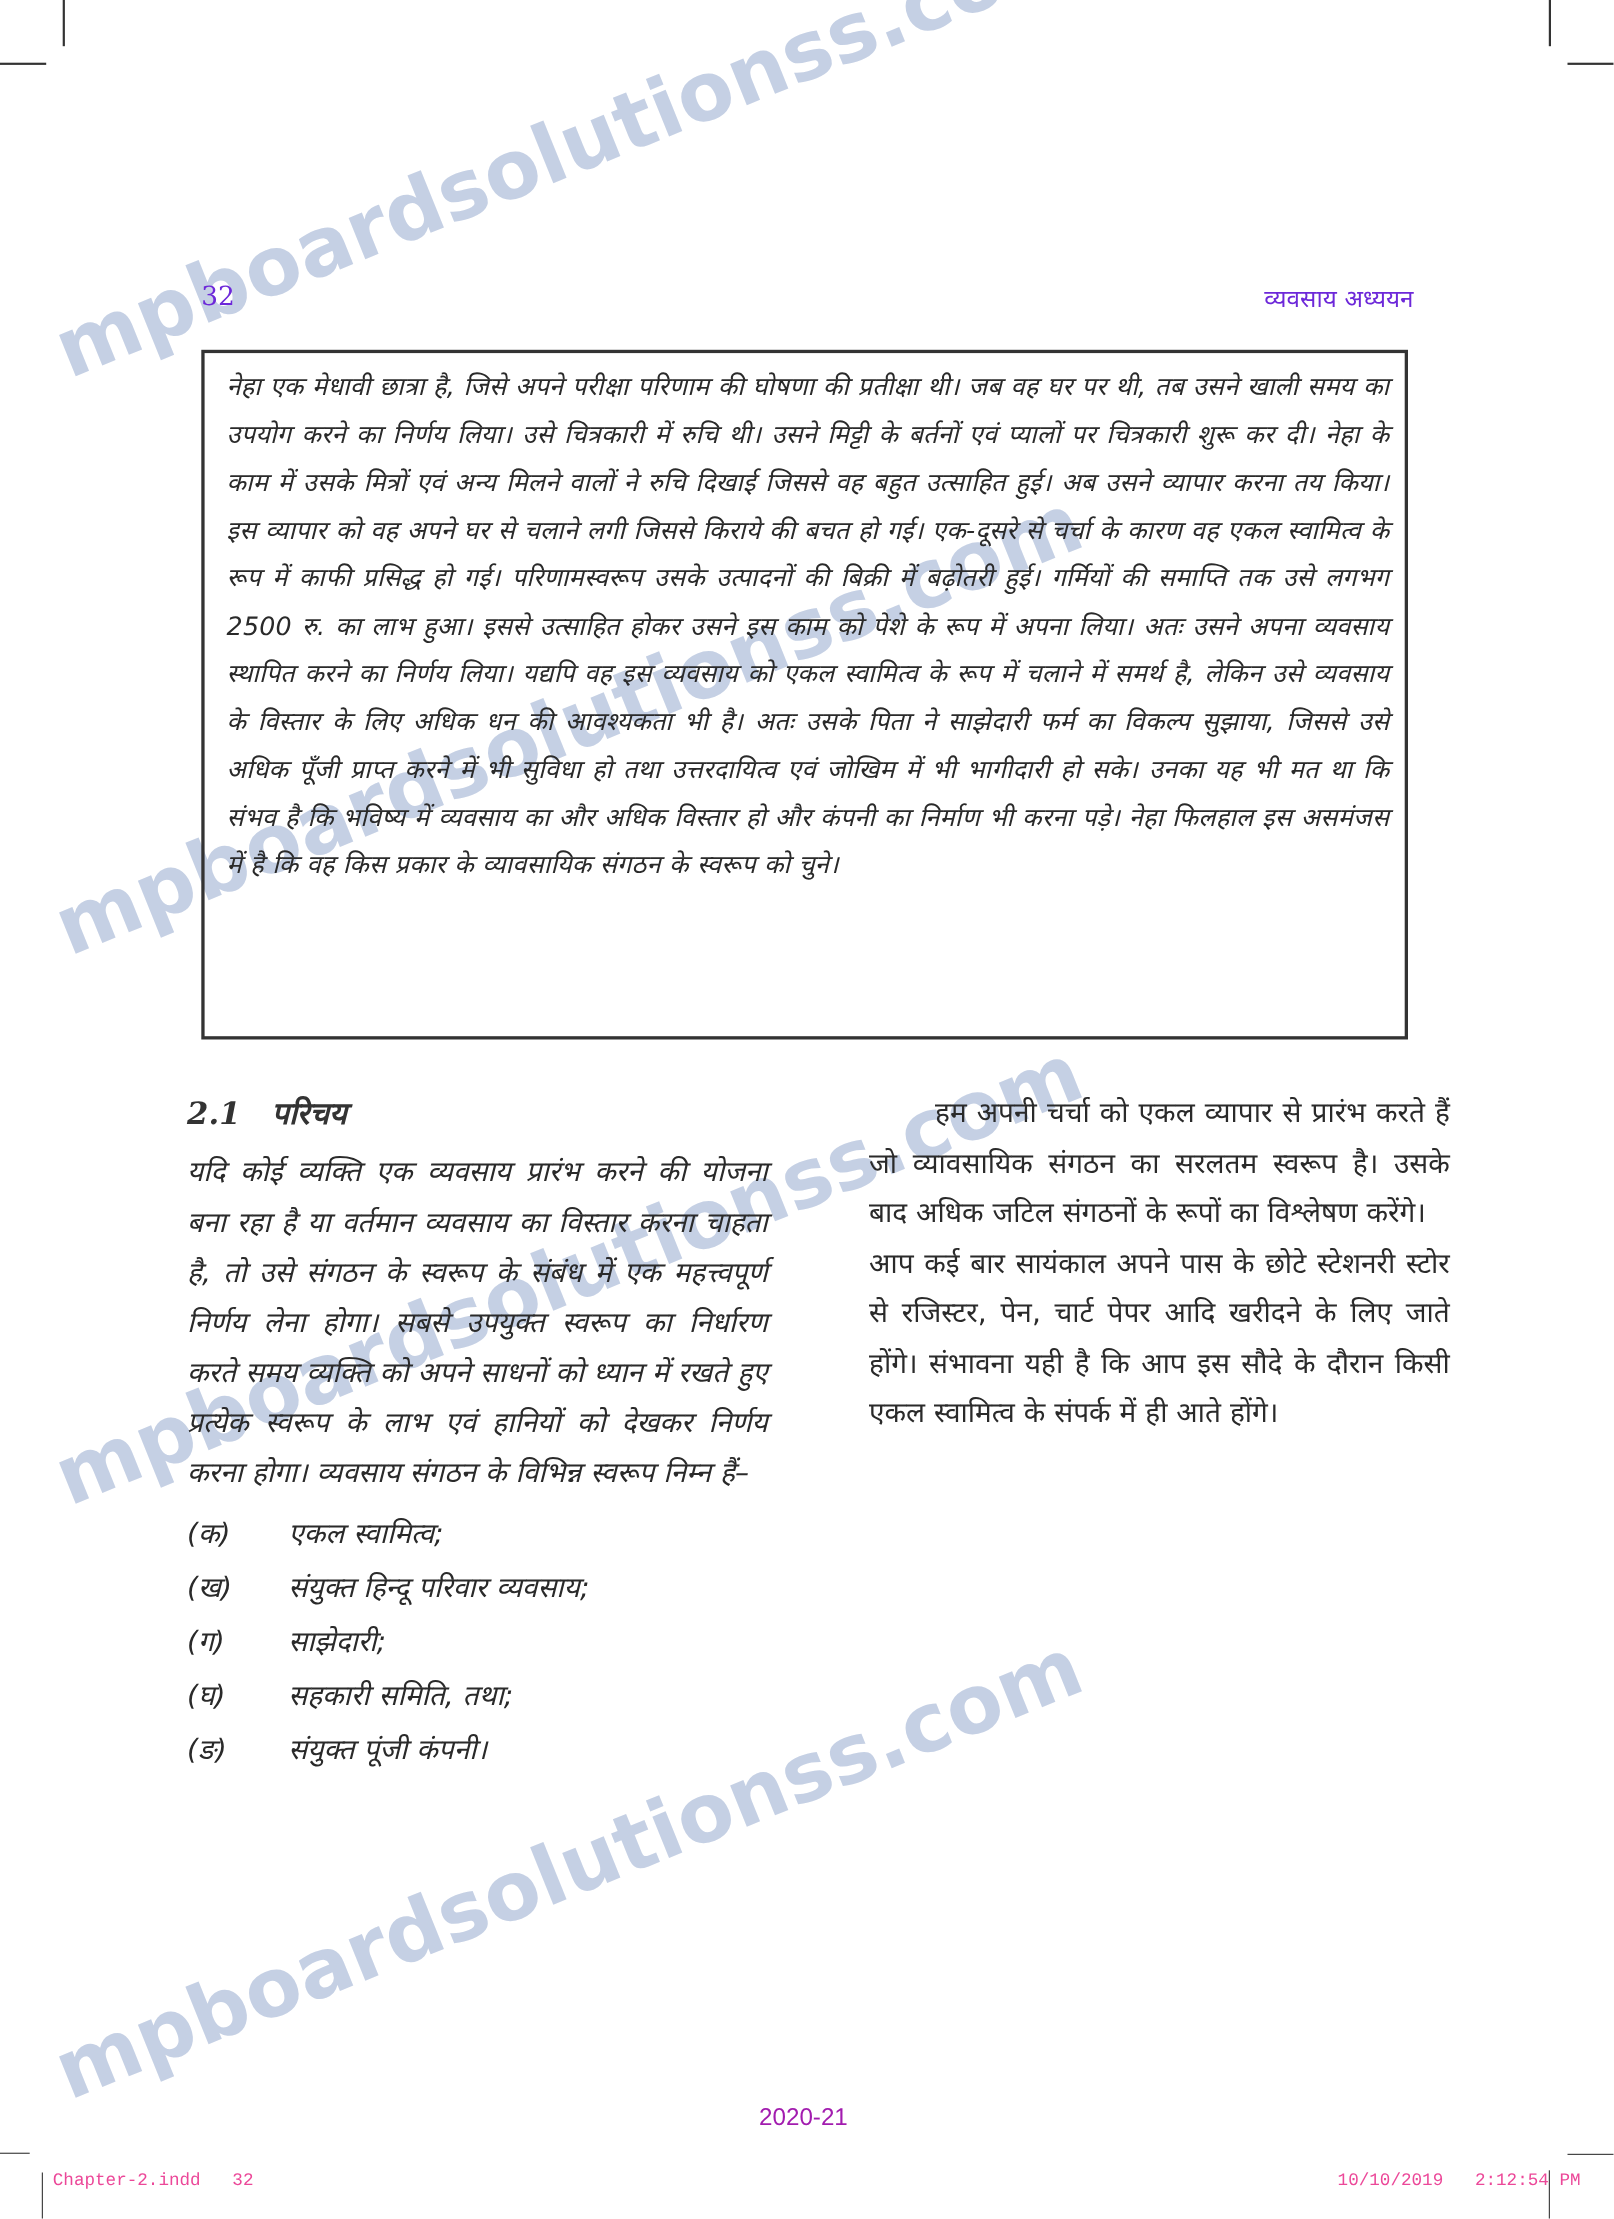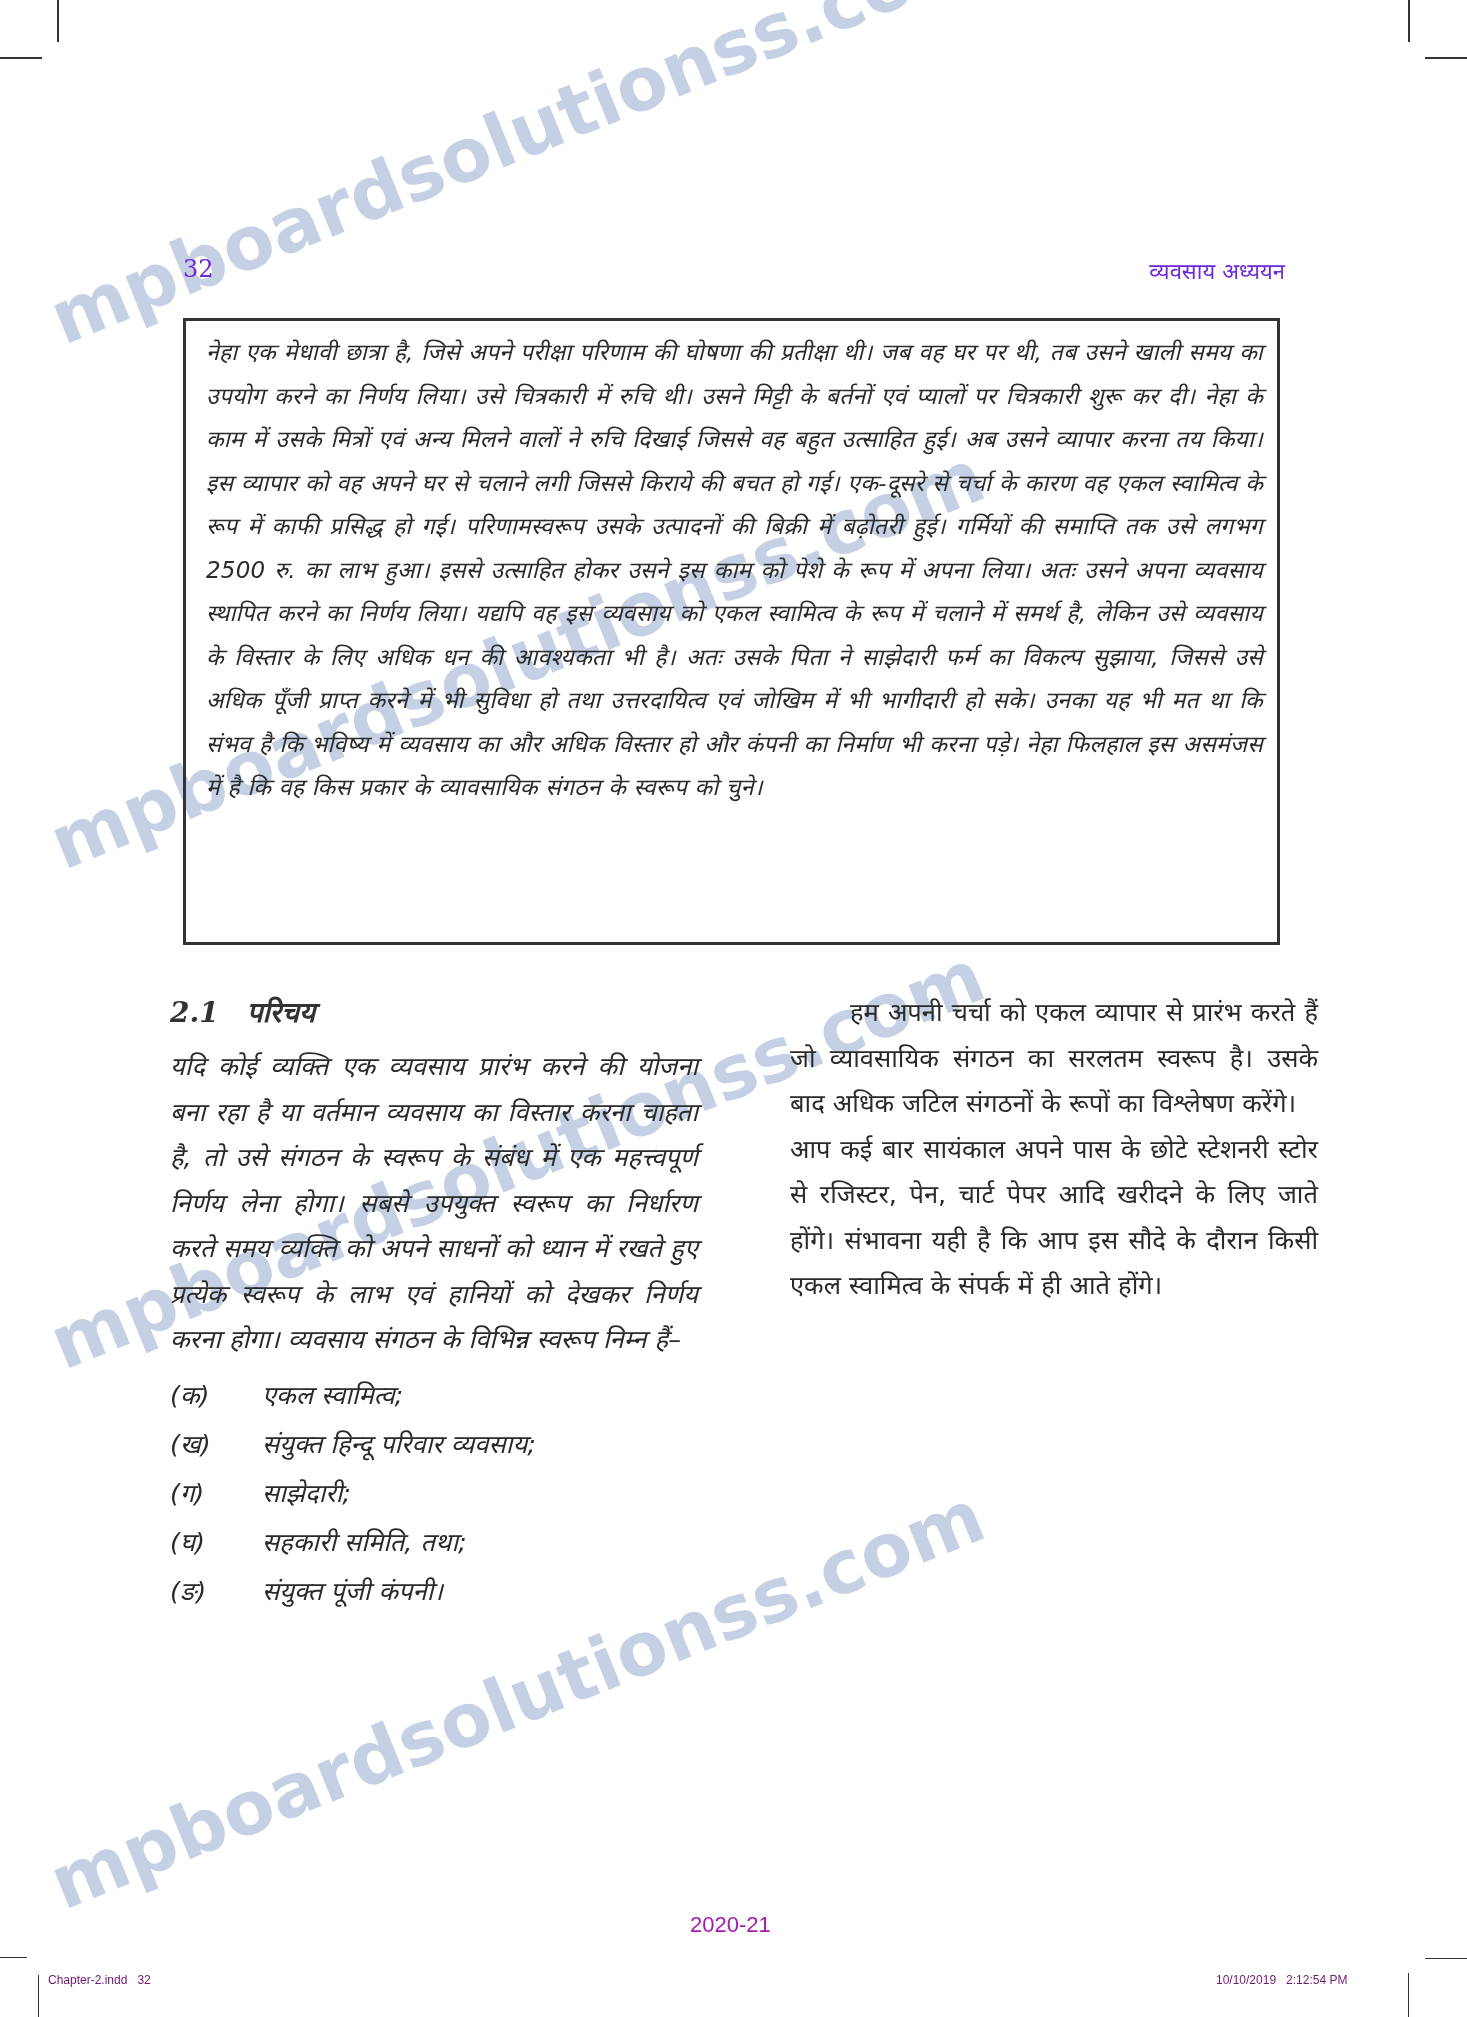--- a/index.html
+++ b/index.html
@@ -25,21 +25,21 @@
   .col-right { left: 758px; margin-left: 32px; }
   .col p { margin: 0; font-size: 25.5px; line-height: 45.5px; text-align: justify; }
   .indent { text-indent: 60px; }
   h2.sec { margin: 0 0 8px 0; font-size: 28px; font-weight: bold; line-height: 46px; color: #333; }
   h2.sec .num { font-family: "DejaVu Serif", "Liberation Serif", serif; margin-right: 28px; }
   .col-right h2.sec { margin-top: 14px; margin-bottom: 4px; }
   .list { list-style: none; margin: 8px 0 0 0; padding: 0; }
   .list li { font-size: 25.5px; line-height: 49px; display: flex; }
   .list li .mk { width: 92px; flex: none; }
   .footer-year { position: absolute; top: 1912px; left: 690px; font-size: 22px; color: #a21caf; font-family: "Liberation Sans", sans-serif; }
-  .slug { position: absolute; top: 1973px; font-size: 12px; color: #701a75; font-family: Liberation Sans, sans-serif; }
+  .slug { position: absolute; top: 1973px; font-size: 16px; color: #ec4899; font-family: Liberation Mono, monospace; }
   .slug-left { left: 48px; }
   .slug-right { left: 1216px; }
   .wm {
     position: absolute; color: rgba(150,170,205,0.55); font-weight: bold;
     font-family: "DejaVu Sans", sans-serif; font-size: 74px; white-space: nowrap;
     transform-origin: left bottom; pointer-events: none;
   }
 </style>
 </head>
 <body>

